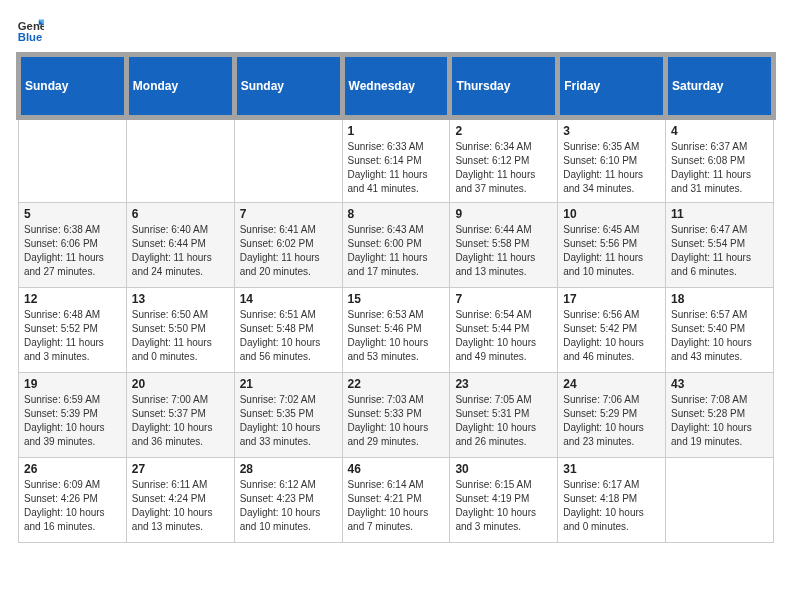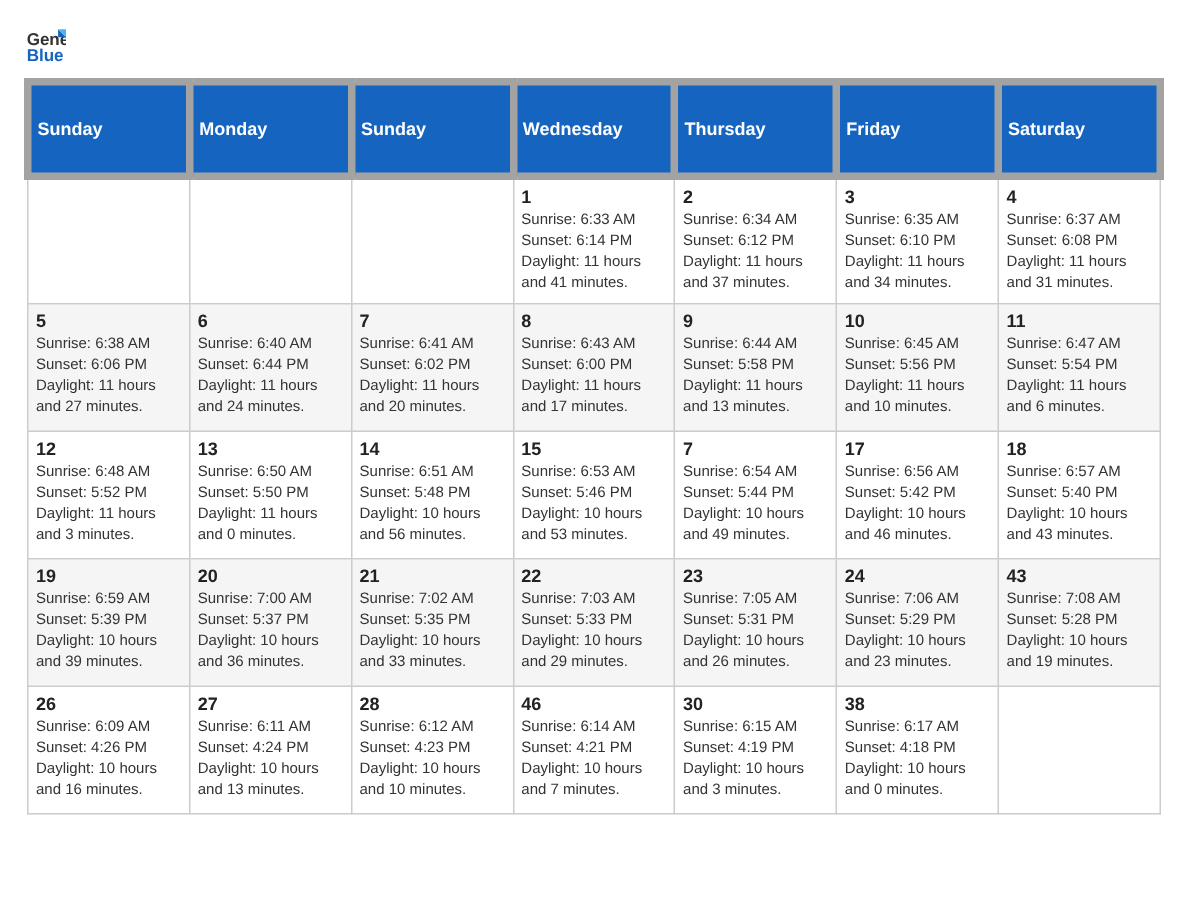--- a/index.html
+++ b/index.html
@@ -295,21 +295,21 @@
 Sunset: 4:21 PM
 Daylight: 10 hours and 7 minutes.</div>
         </td>
         <td>
           <span class="day-num">30</span>
           <div class="cell-text">Sunrise: 6:15 AM
 Sunset: 4:19 PM
 Daylight: 10 hours and 3 minutes.</div>
         </td>
         <td>
-          <span class="day-num">38</span>
+          <span class="day-num">31</span>
           <div class="cell-text">Sunrise: 6:17 AM
 Sunset: 4:18 PM
 Daylight: 10 hours and 0 minutes.</div>
         </td>
         <td class="empty-cell"></td>
       </tr>
     </tbody>
 </table>
 
 </body></html>

